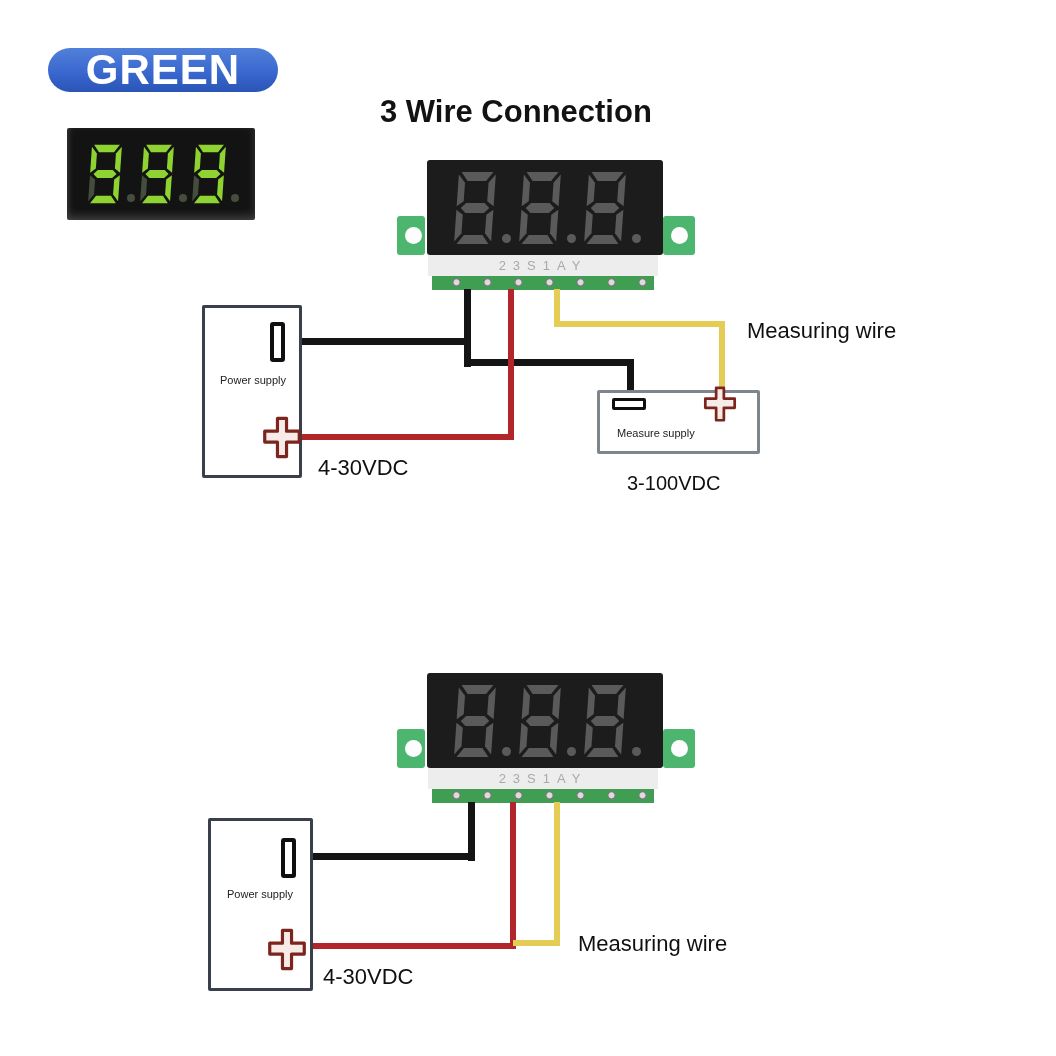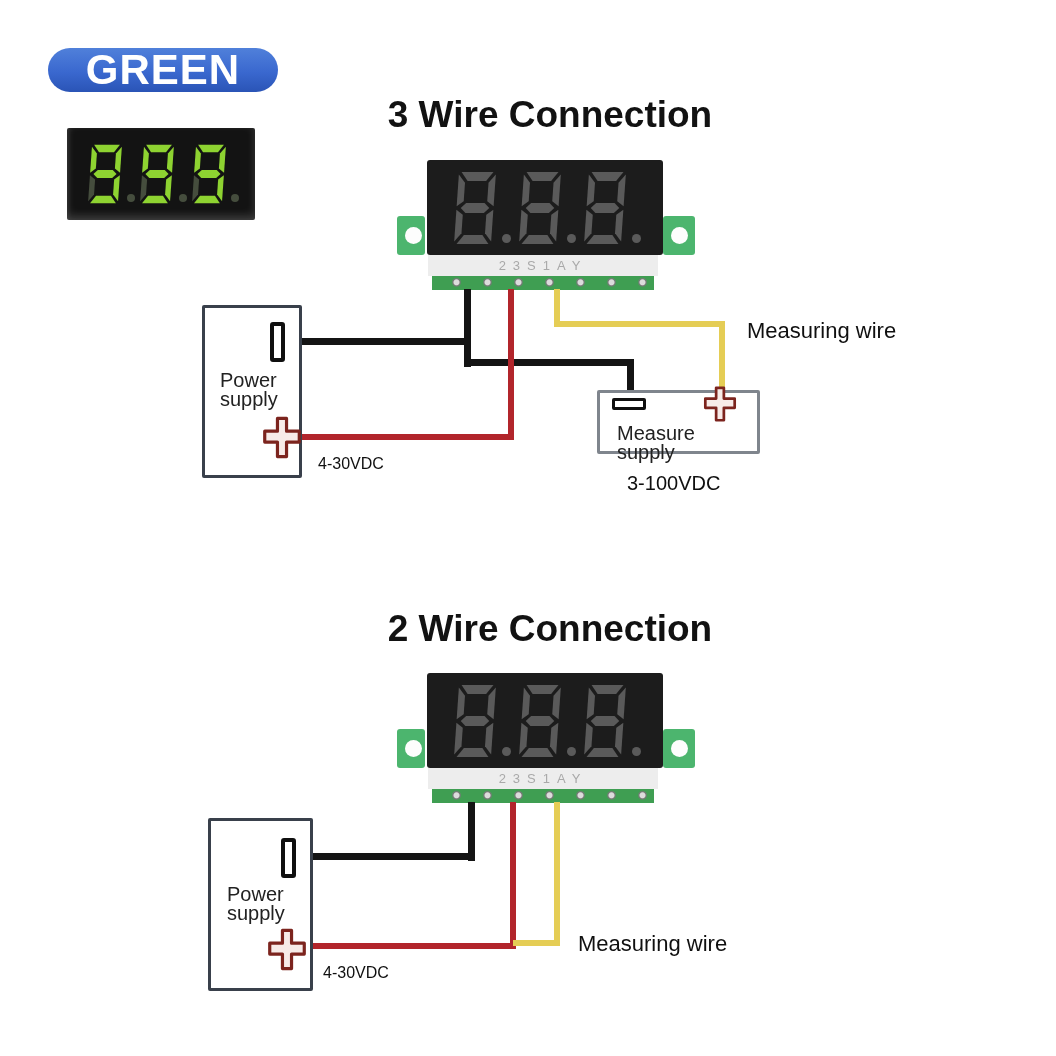--- a/index.html
+++ b/index.html
@@ -51,25 +51,25 @@
 
   
   .supply-box{position:absolute;background:#fff;border:3px solid #39404b;border-radius:2px;}
   .measure-box{position:absolute;background:#fff;border:3px solid #7f858d;border-radius:2px;}
   .minus-v{position:absolute;width:7px;height:32px;border:4px solid #0f0f0f;background:#fff;border-radius:3px;}
   .minus-h{position:absolute;width:28px;height:6px;border:3px solid #0f0f0f;background:#fff;border-radius:2px;}
   .plus-cross{position:absolute;}
   .plus-cross svg{display:block;width:100%;height:100%;}
 
   
-  .box-label{position:absolute;font-size:20px;line-height:19px;color:#222;}
-  .volt{position:absolute;font-size:16px;color:#101010;}
+  .box-label{position:absolute;font-size:11px;line-height:19px;color:#222;}
+  .volt{position:absolute;font-size:22px;color:#101010;}
   .volt-sm{position:absolute;font-size:20px;color:#101010;}
   .mwire{position:absolute;font-size:22px;color:#101010;}
-  .title{position:absolute;width:340px;text-align:center;font-size:37px;font-weight:bold;color:#121212;}
+  .title{position:absolute;width:340px;font-size:31px;font-weight:bold;color:#121212;}
 </style>
 </head>
 <body>
 
 <div class="canvas">
 
   <div class="abs badge">
     <span>GREEN</span>
   </div>
 
@@ -181,21 +181,20 @@
   <div class="minus-h" style="left:612px;top:398px"></div>
   <div class="plus-cross" style="left:703px;top:385px;width:34px;height:38px">
     <svg viewBox="0 0 44 48">
         <polygon points="17,3 27,3 27,17 41,17 41,29 27,29 27,45 17,45 17,29 3,29 3,17 17,17" fill="#f7ebe8" stroke="#7c241e" stroke-width="3.5" stroke-linejoin="round"></polygon>
       </svg>
   </div>
   <div class="box-label" style="left:617px;top:424px;width:140px">Measure supply</div>
   <div class="volt-sm" style="left:627px;top:472px">3-100VDC</div>
   <div class="mwire" style="left:747px;top:318px">Measuring wire</div>
 
-  <div class="title" style="left:380px;top:608px">2 Wire Connection</div>
 
   <div class="abs module" style="left:397px;top:665px">
     <div class="ear ear-left">
         <i class="hole"></i>
       </div>
     <div class="ear ear-right">
         <i class="hole"></i>
       </div>
     <div class="mod-display">
       <div class="sevenseg seg-lg">

